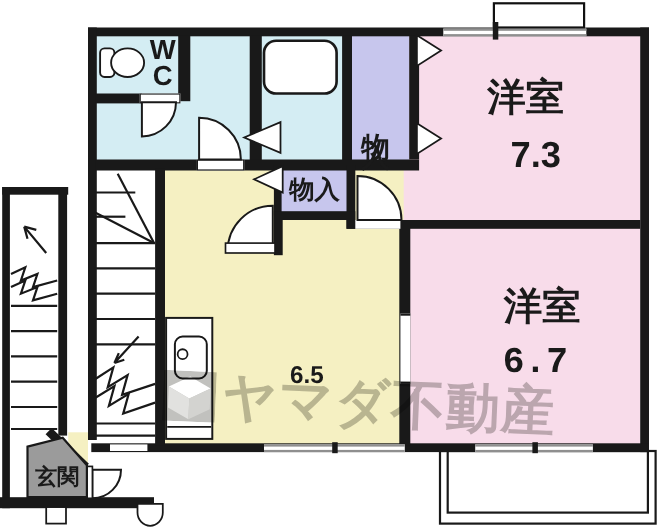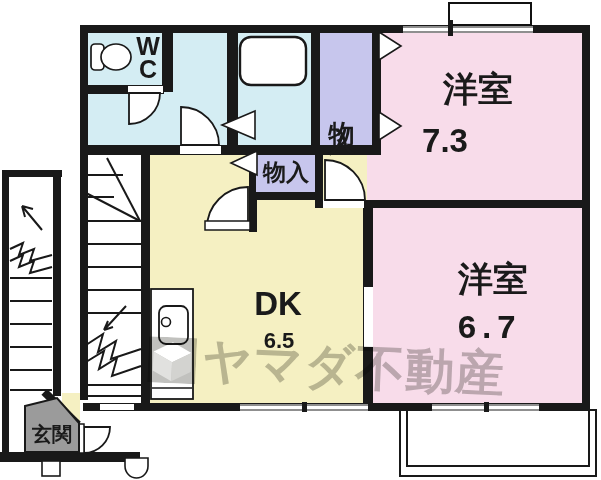--- a/index.html
+++ b/index.html
@@ -137,24 +137,23 @@
     <path d="M25,406 L57,398 L79,423 L79,452 L25,452 Z" fill="#9b9b9b" stroke="#191919" stroke-width="2"></path>
     <rect x="42" y="461" width="18" height="15" fill="#fff" stroke="#191919" stroke-width="1.6"></rect>
     <path d="M125,458 L148,458 L148,466 A11.5,12 0 0 1 125,466 Z" fill="#fff" stroke="#191919" stroke-width="1.6"></path>
   </svg>
 
   <div class="lbl" style="left:132px;top:34px;width:32px;font-size:25px;">W</div>
   <div class="lbl" style="left:132px;top:57px;width:32px;font-size:25px;">C</div>
   <div class="lbl" style="left:327px;top:68px;width:28px;font-size:26px;writing-mode:vertical-rl;text-orientation:upright;height:76px;letter-spacing:6px;">物入</div>
   <div class="lbl" style="left:260px;top:161px;width:52px;font-size:23px;">物入</div>
   <div class="lbl" style="left:442px;top:71px;width:72px;font-size:35px;">洋室</div>
-  <div class="lbl" style="left:416px;top:124px;width:58px;font-size:33px;">7.3</div>
+  <div class="lbl" style="left:458px;top:124px;width:58px;font-size:33px;">7.3</div>
   <div class="lbl" style="left:457px;top:261px;width:72px;font-size:35px;">洋室</div>
   <div class="lbl" style="left:457px;top:313px;width:58px;font-size:33px;font-family:Liberation Mono, monospace;">6.7</div>
-  <div class="lbl" style="left:247px;top:287px;width:62px;font-size:33px;">DK</div>
   <div class="lbl" style="left:250px;top:330px;width:58px;font-size:22px;">6.5</div>
   <div class="lbl" style="left:29px;top:424px;width:46px;font-size:20px;z-index:31;">玄関</div>
 
   <div id="watermark">
     <svg width="48" height="46" viewBox="0 0 48 46">
       <rect x="0" y="0" width="48" height="46" fill="#8d8d88"></rect>
       <polygon points="24,5 43,15 24,25 5,15" fill="#ffffff"></polygon>
       <polygon points="5,15 24,25 24,44 5,34" fill="#c9c9c5"></polygon>
       <polygon points="43,15 24,25 24,44 43,34" fill="#aFaFaa"></polygon>
     </svg>

